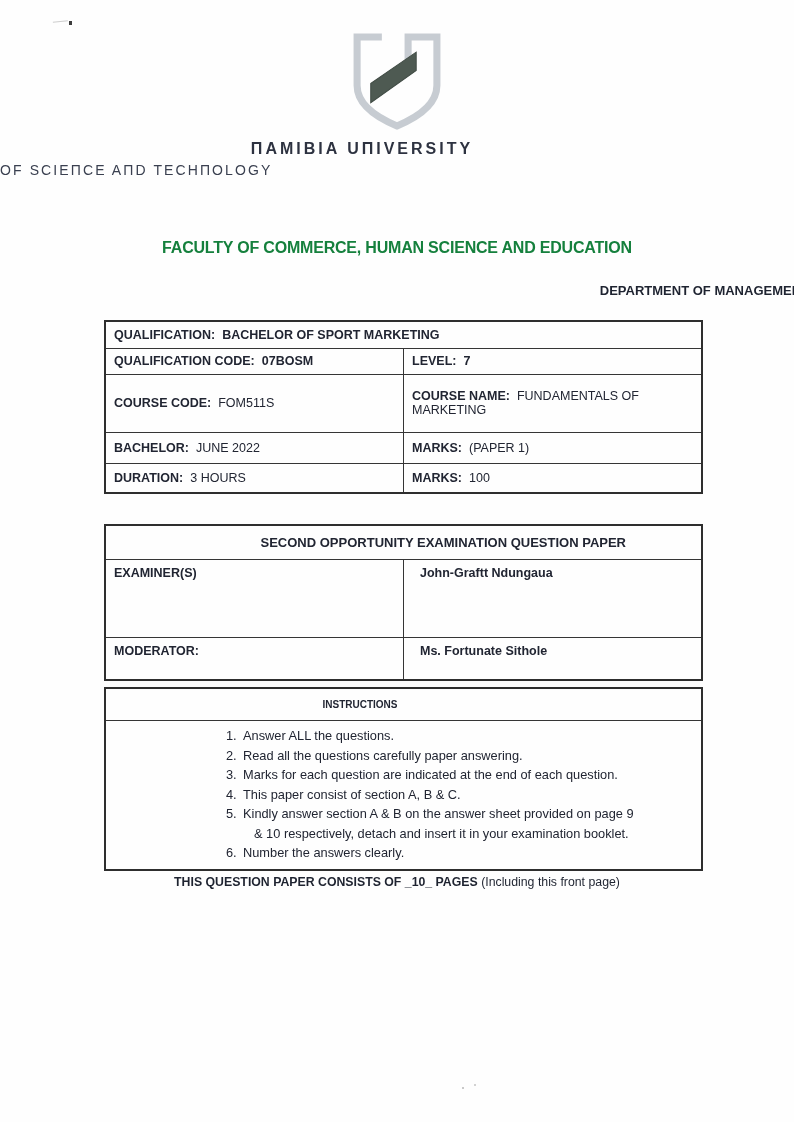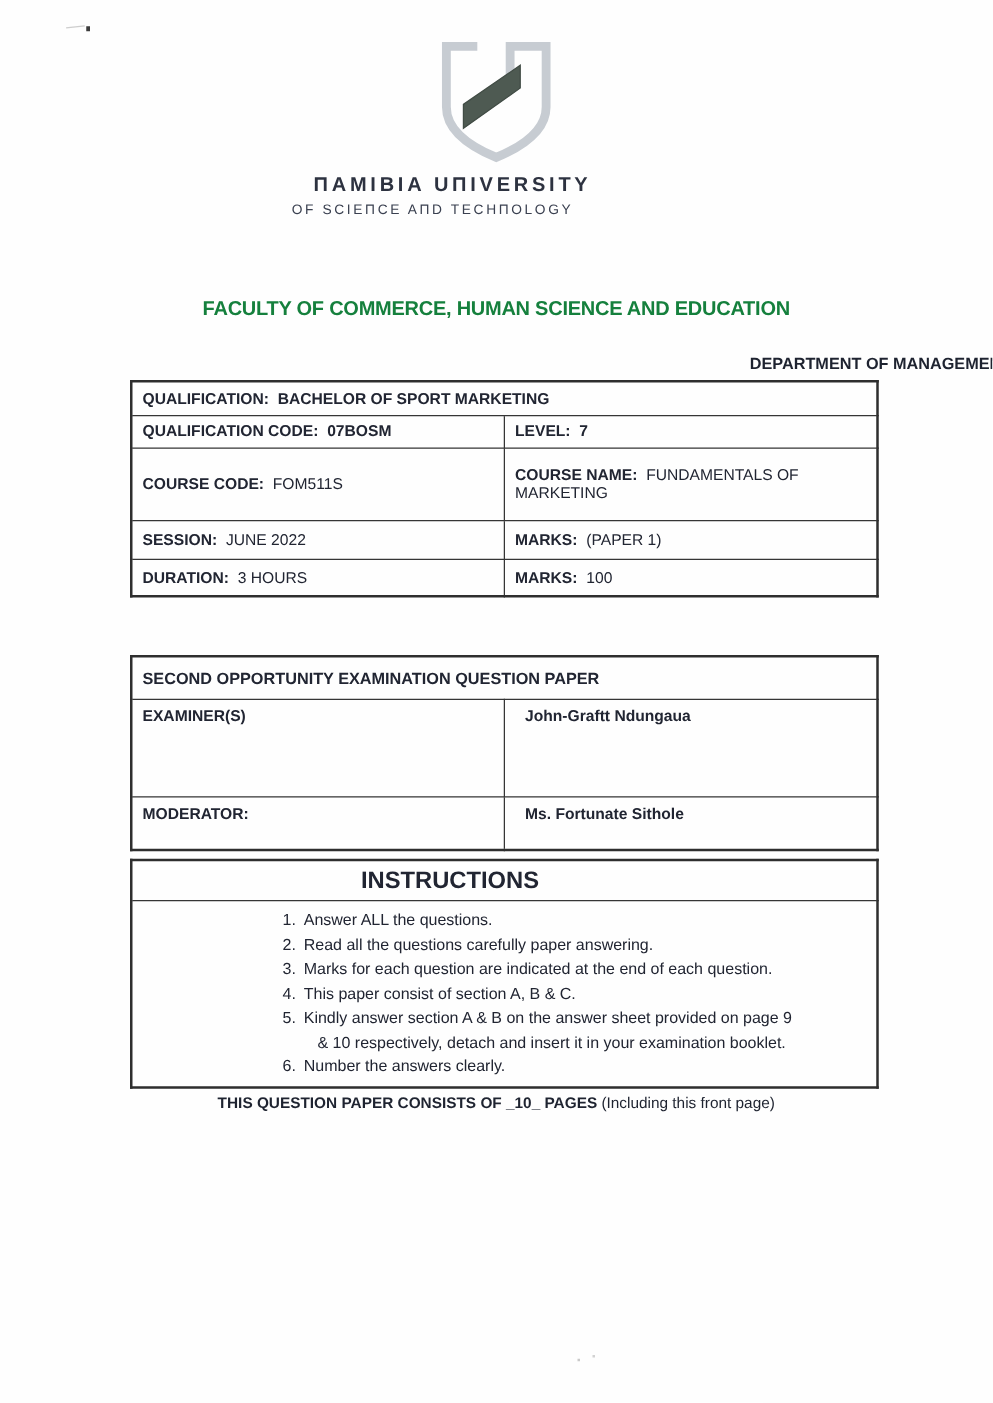--- a/index.html
+++ b/index.html
@@ -10,22 +10,22 @@
     color:#212532;
   }
 
   
   .logo-shield { position:absolute; left:351px; top:32px; width:92px; height:101px; }
   .wordmark1 {
     position:absolute; left:0; top:140px; width:724px; text-align:center;
     font-size:16px; font-weight:bold; letter-spacing:3px; color:#2d3240;
   }
   .wordmark2 {
-    position:absolute; left:0; top:162px; width:692px; text-align:center;
-    font-size:11px; font-weight:normal; letter-spacing:2.1px; color:#3a4050;
+    position:absolute; left:0; top:162px; width:692px; 
+    font-size:14px; font-weight:normal; letter-spacing:2.1px; color:#3a4050;
   }
 
   
   .faculty {
     position:absolute; left:0; top:239px; width:794px; text-align:center;
     font-size:16px; font-weight:bold; letter-spacing:-0.2px; color:#15803d;
   }
   .department {
     position:absolute; left:0; top:283px; width:794px; text-align:right;
     font-size:13px; font-weight:bold; color:#1e2330;padding-left:15px;
@@ -33,39 +33,39 @@
 
   
   table { border-collapse:collapse; table-layout:fixed; }
   td, th { border:1.5px solid #353535; font-size:12.5px; vertical-align:middle; padding:4px 8px; }
   .doc-table { position:absolute; left:104px; width:599px; border:2px solid #2e2e2e; }
   .lbl { font-weight:bold; margin-right:7px; }
   .val { font-weight:normal; }
   .val-b { font-weight:bold; }
 
   
-  #course-table { top:304px;padding-left:45px; }
+  #course-table { top:320px;padding-left:45px; }
   #course-table .c1 { width:276px; }
   .r1 { height:27px; } .r2 { height:26px; } .r3 { height:58px; }
   .r4 { height:31px; } .r5 { height:30px; }
 
   
   #exam-table { top:524px; }
   #exam-table .lcol { width:88px; }
   .exam-title-row th {
-    height:25px; font-size:13px; font-weight:bold; text-align:left; padding-right:75px;
+    height:25px; font-size:13px; font-weight:bold; text-align:right; padding-right:75px;
   }
   .examiner-row td { height:67px; vertical-align:top; padding-top:6px; }
   .moderator-row td { height:31px; vertical-align:top; padding-top:6px; }
   #exam-table .vcell { padding-left:16px; font-weight:bold; }
 
   
   #instr-table { top:687px; }
   .instr-title-row td {
-    height:23px; text-align:center; font-size:19px; font-weight:bold; padding-right:95px;
+    height:23px; text-align:center; font-size:10px; font-weight:bold; padding-right:95px;
   }
   .instr-body-row td { height:143px; vertical-align:top; padding:5px 0 0 0; }
   .instr-list { margin-left:120px; width:474px; }
   .instr-item { display:flex; line-height:19.5px; font-size:12.8px; }
   .instr-item .num { width:17px; flex:0 0 17px; }
   .instr-item .itext { flex:1; }
   .wrap2 { padding-left:11px; }
 
   
   .footer-line {
@@ -120,21 +120,21 @@
     <tr class="r3">
       <td class="c1">
         <span class="lbl">COURSE CODE:</span><span class="val">FOM511S</span>
       </td>
       <td>
         <span class="lbl">COURSE NAME:</span><span class="val">FUNDAMENTALS OF MARKETING</span>
       </td>
     </tr>
     <tr class="r4">
       <td class="c1">
-        <span class="lbl">SESSION:</span><span class="val">JUNE 2022</span>
+        <span class="lbl">BACHELOR:</span><span class="val">JUNE 2022</span>
       </td>
       <td>
         <span class="lbl">MARKS:</span><span class="val">(PAPER 1)</span>
       </td>
     </tr>
     <tr class="r5">
       <td class="c1">
         <span class="lbl">DURATION:</span><span class="val">3  HOURS</span>
       </td>
       <td>

